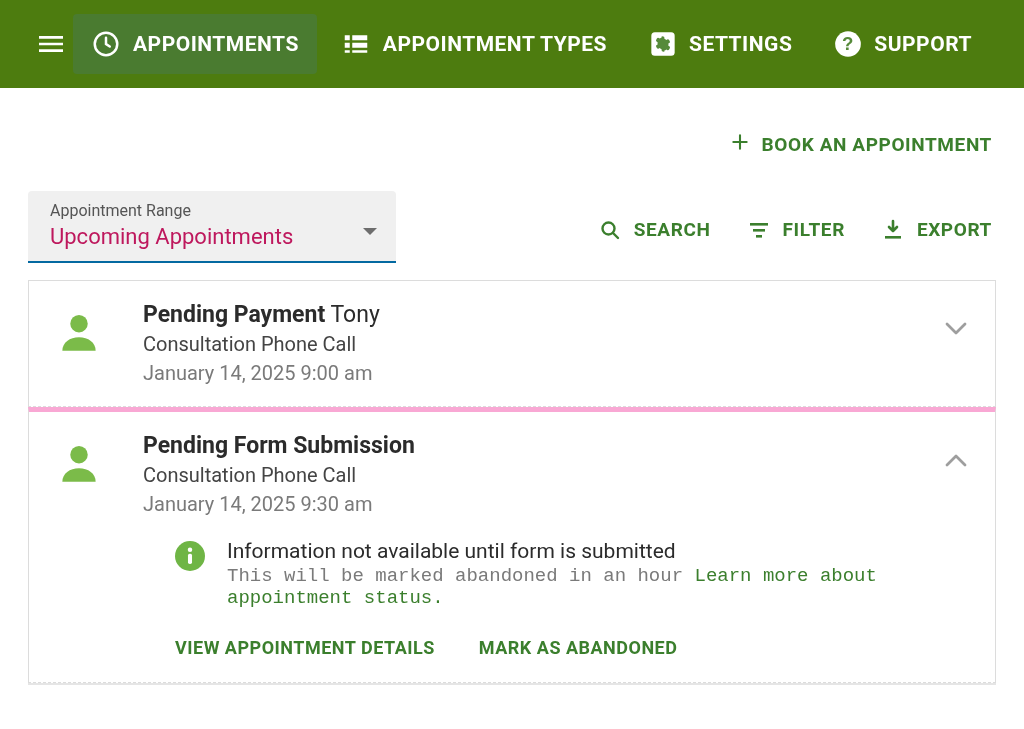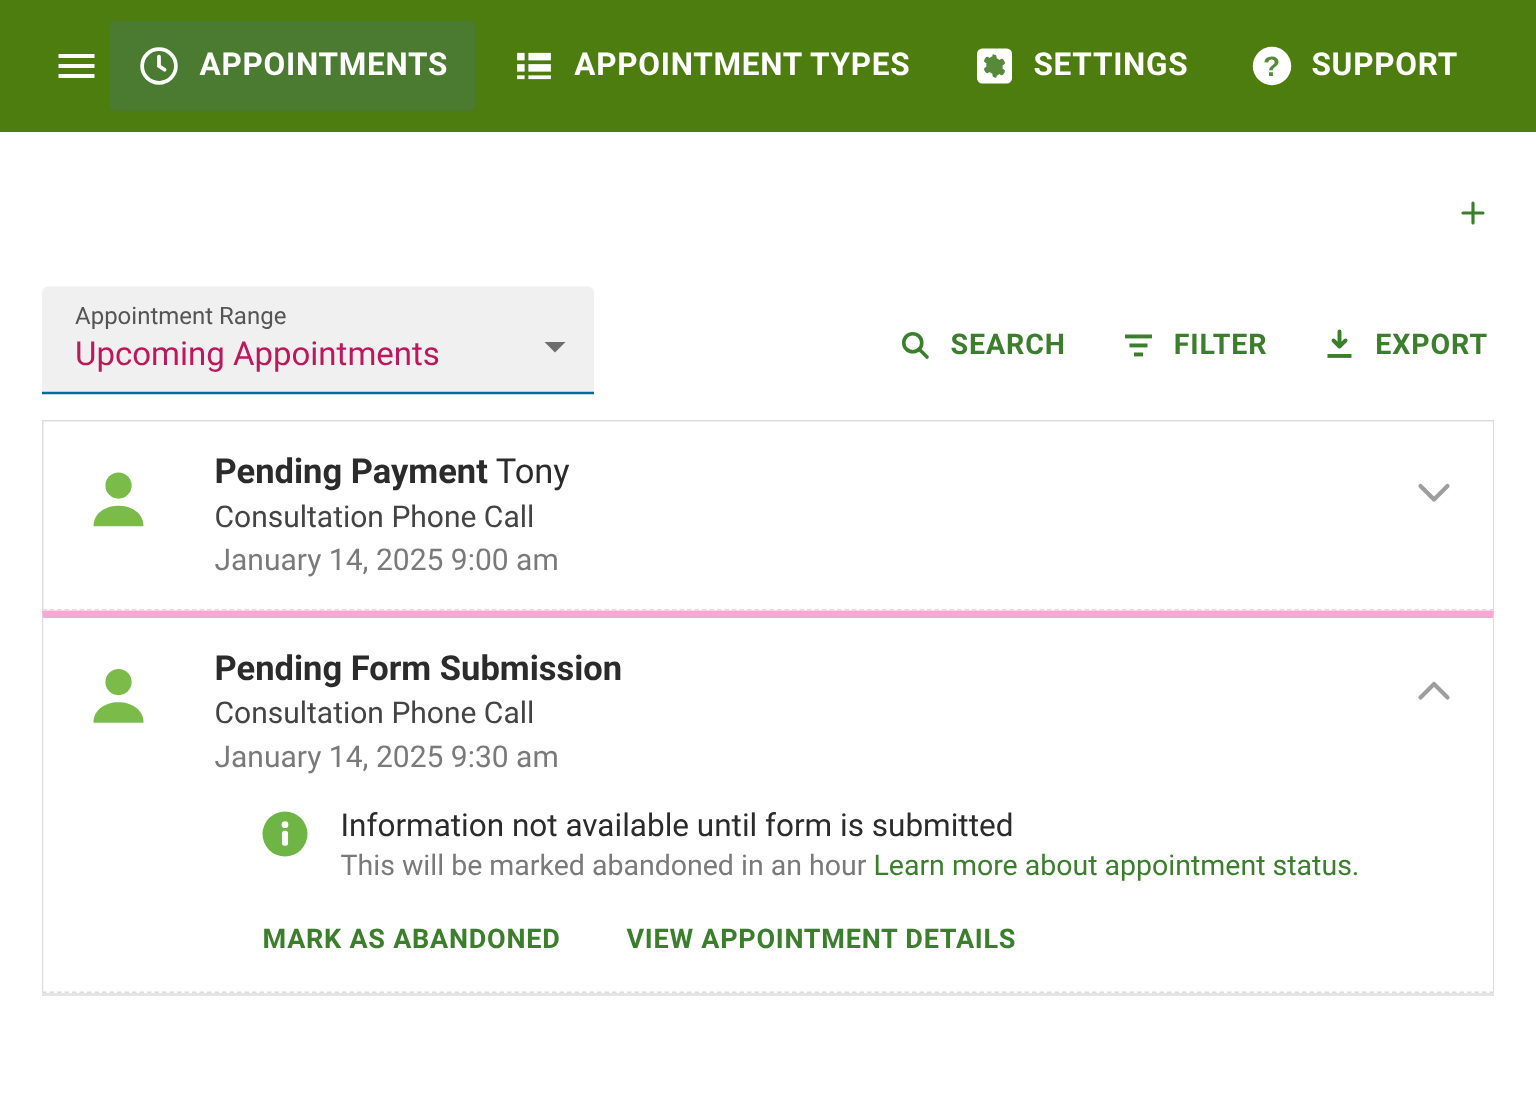--- a/index.html
+++ b/index.html
@@ -169,21 +169,21 @@
     border-radius: 50%;
     background: #6fb545;
     display: flex;
     align-items: center;
     justify-content: center;
     color: #fff;
     margin-top: 2px;
     flex-shrink: 0;
   }
   .info-title { font-size: 21px; color: #2b2b2b; margin-bottom: 2px; }
-  .info-sub { font-size: 19px; color: #7a7a7a; }
+  .info-sub { font-size: 19px; color: #7a7a7a; font-family: Liberation Mono, monospace; }
   .info-link { color: #3b7f2d; cursor: pointer; }
 
   .card-actions {
     display: flex;
     gap: 44px;
   }
   .card-action-btn {
     color: #3b7f2d;
     font-weight: 700;
     font-size: 18px;
@@ -258,20 +258,21 @@
 
 <div class="content">
 
   <div class="book-row">
     <div class="book-btn">
       <span>
         <svg width="20" height="20" viewBox="0 0 24 24" fill="none" stroke="#3b7f2d" stroke-width="2.5">
             <path d="M12 4v16M4 12h16" stroke-linecap="round"></path>
           </svg>
       </span>
+      <span>BOOK AN APPOINTMENT</span>
     </div>
   </div>
 
   <div class="filter-row">
     <div class="range-select">
       <div>
         <div class="range-label">Appointment Range</div>
         <div class="range-value">Upcoming Appointments</div>
       </div>
       <span class="range-caret">
@@ -372,22 +373,22 @@
           </div>
           <div>
             <div class="info-title">Information not available until form is submitted</div>
             <div class="info-sub">
               <span>This will be marked abandoned in an hour </span><span class="info-link">Learn more about appointment status.</span>
             </div>
           </div>
         </div>
 
         <div class="card-actions">
+          <div class="card-action-btn">VIEW APPOINTMENT DETAILS</div>
           <div class="card-action-btn">MARK AS ABANDONED</div>
-          <div class="card-action-btn">VIEW APPOINTMENT DETAILS</div>
         </div>
       </div>
     </div>
 
     <div class="list-bottom"></div>
   </div>
 
 </div>
 
 </body></html>

